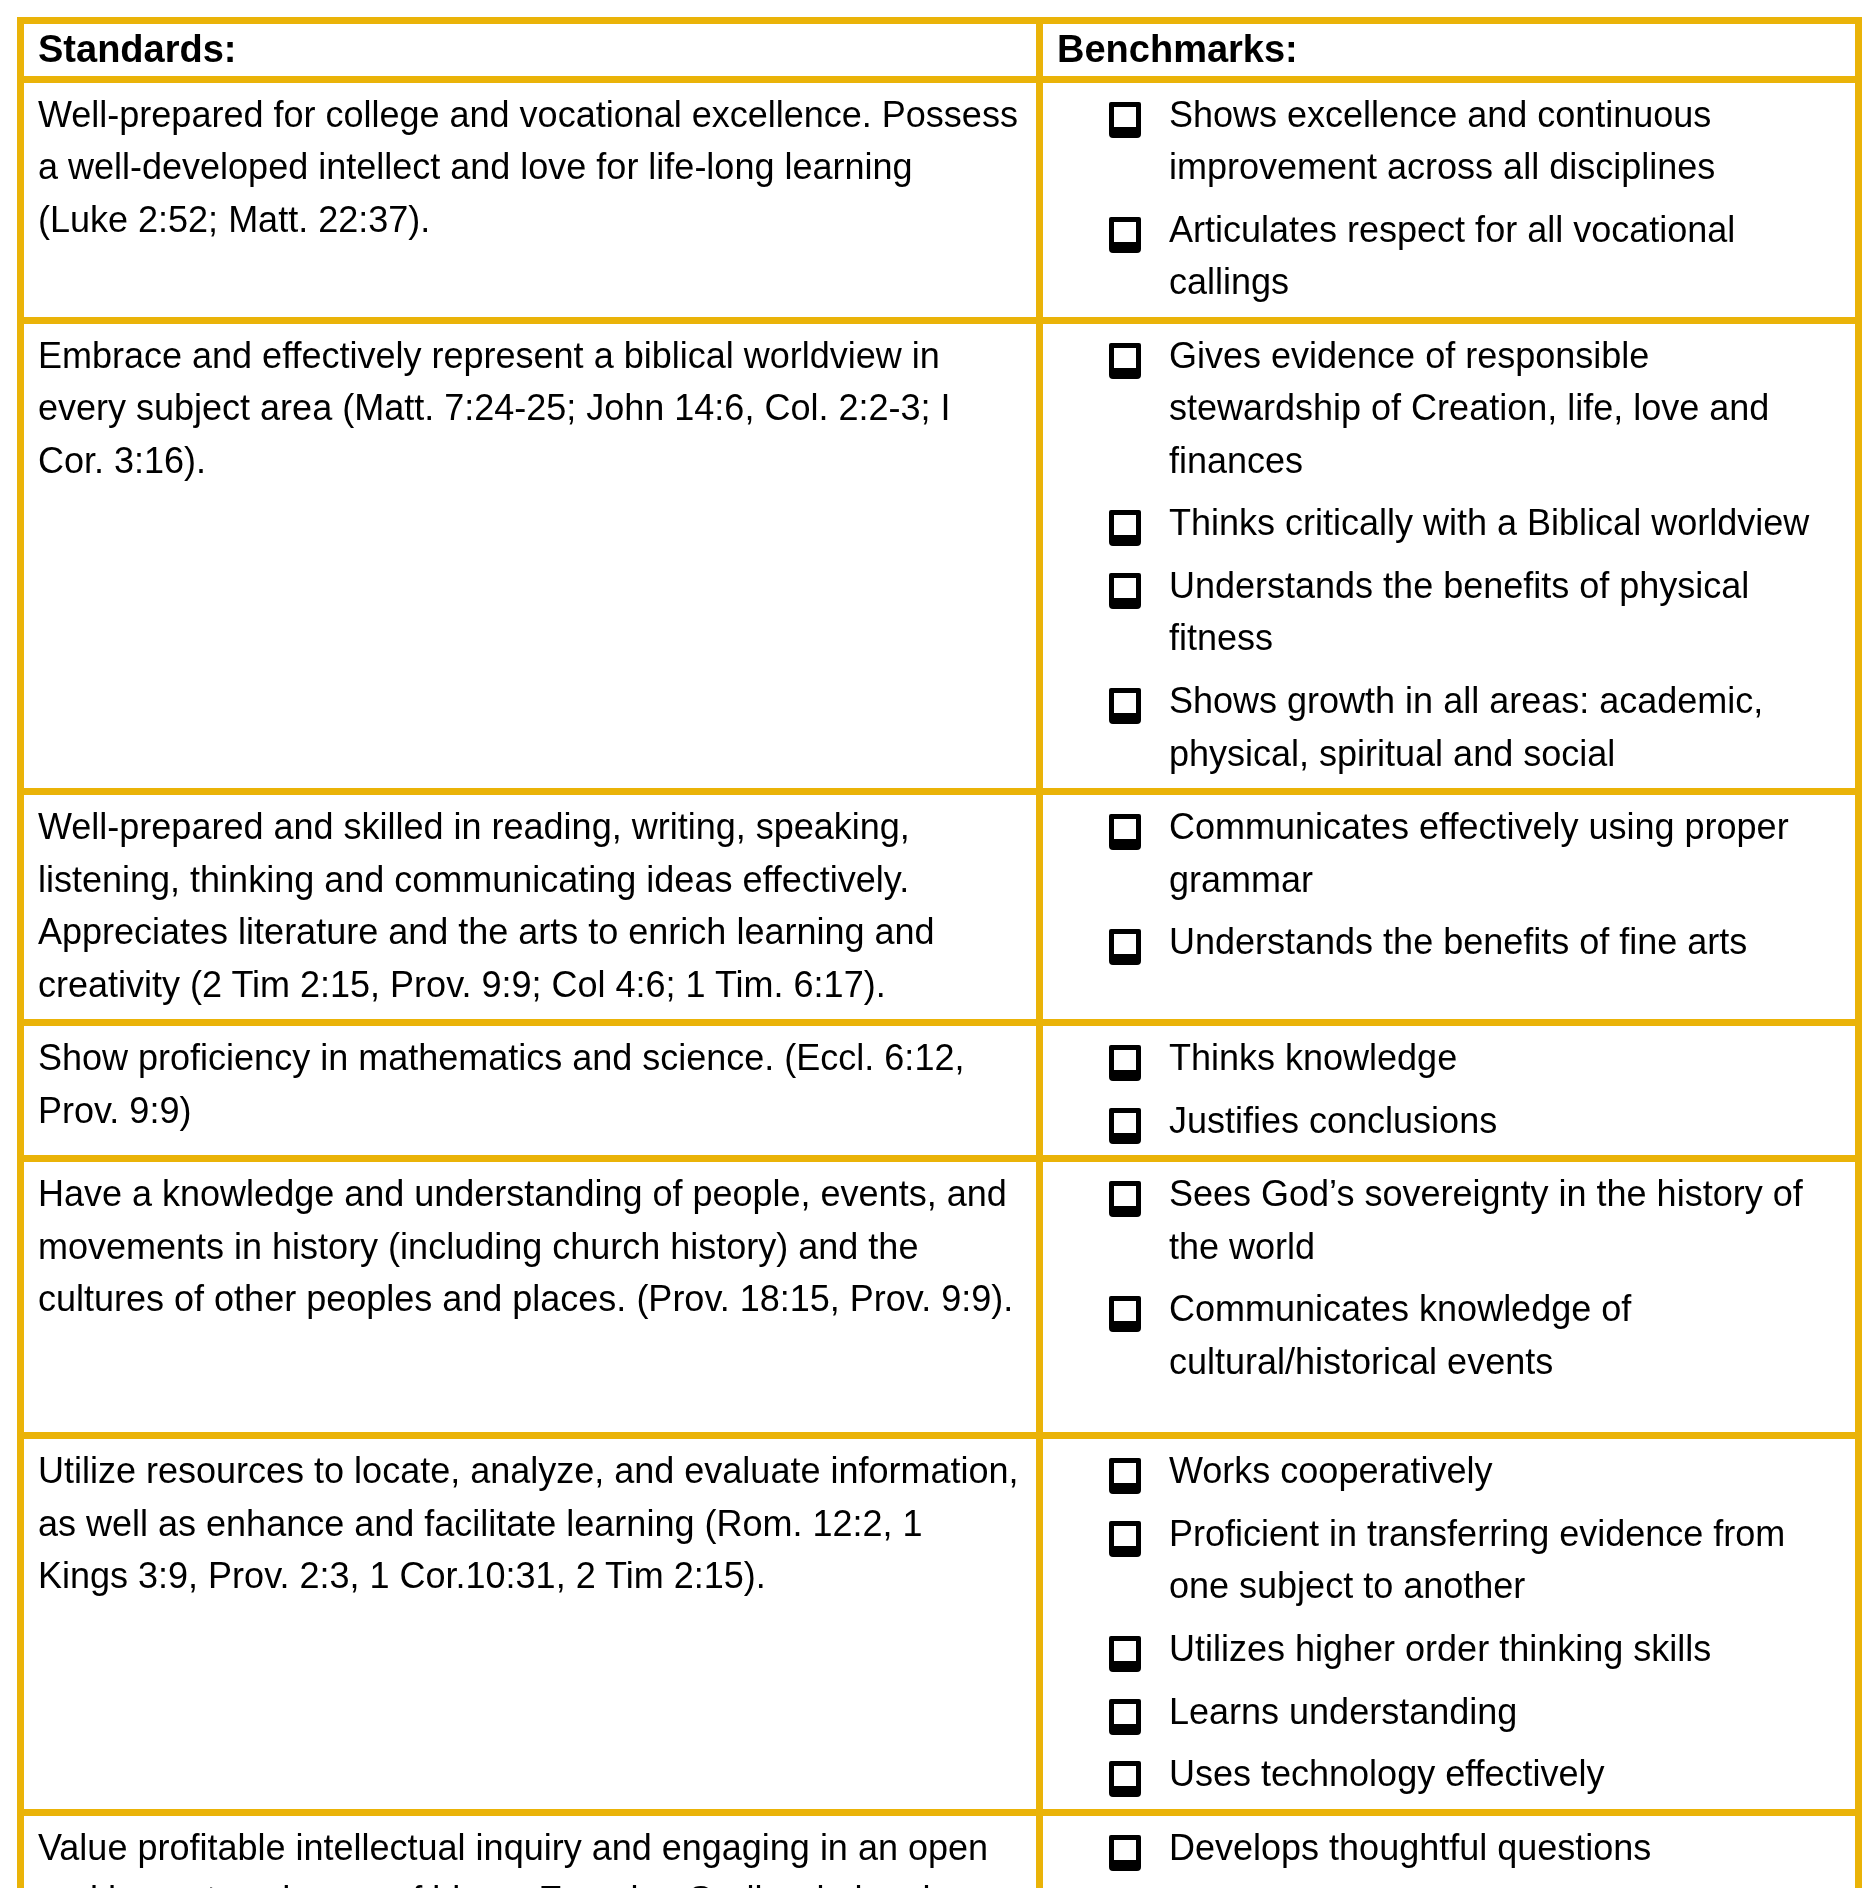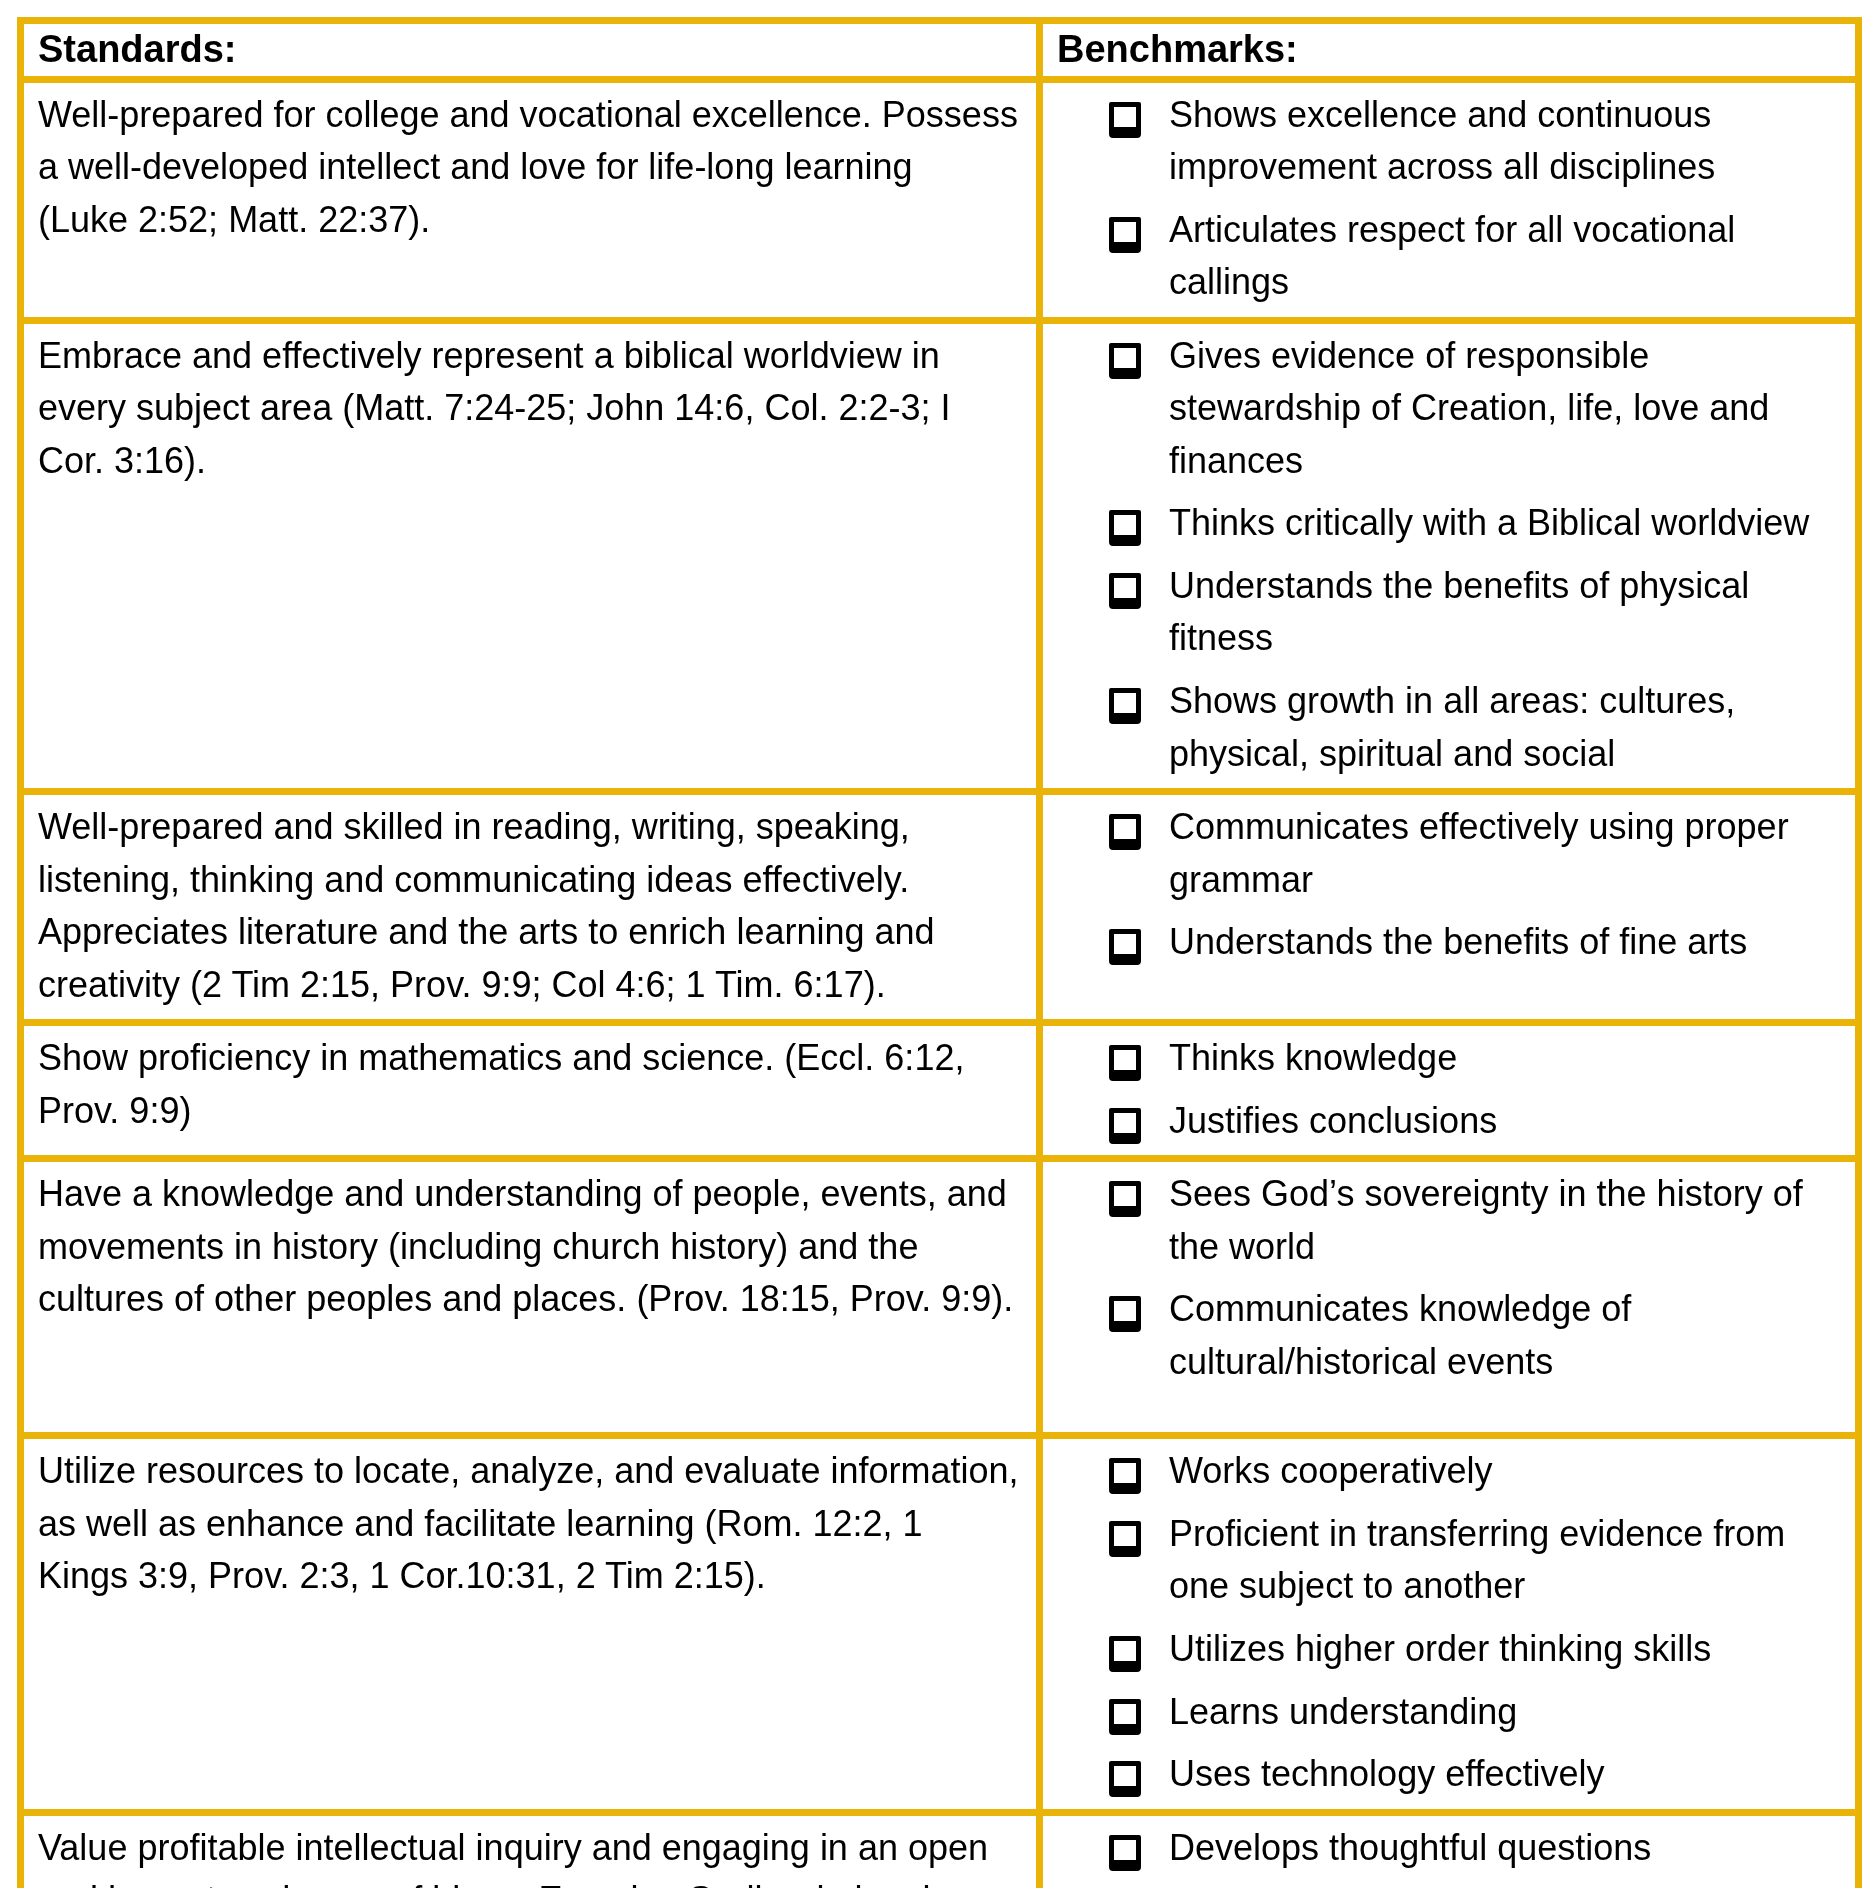--- a/index.html
+++ b/index.html
@@ -130,21 +130,21 @@
     <span class="bm-text">Thinks critically with a Biblical worldview</span>
   </div>
 
   <div class="bm-item">
     <span class="checkbox"></span>
     <span class="bm-text">Understands the benefits of physical fitness</span>
   </div>
 
   <div class="bm-item">
     <span class="checkbox"></span>
-    <span class="bm-text">Shows growth in all areas: cultures, physical, spiritual and social</span>
+    <span class="bm-text">Shows growth in all areas: academic, physical, spiritual and social</span>
   </div>
 </div>
     </td>
   </tr>
 
   <tr>
     <td>
       <div class="std-text">Well-prepared and skilled in reading, writing, speaking, listening, thinking and communicating ideas effectively. Appreciates literature and the arts to enrich learning and creativity (2 Tim 2:15, Prov. 9:9; Col 4:6; 1 Tim. 6:17).</div>
     </td>
     <td>

